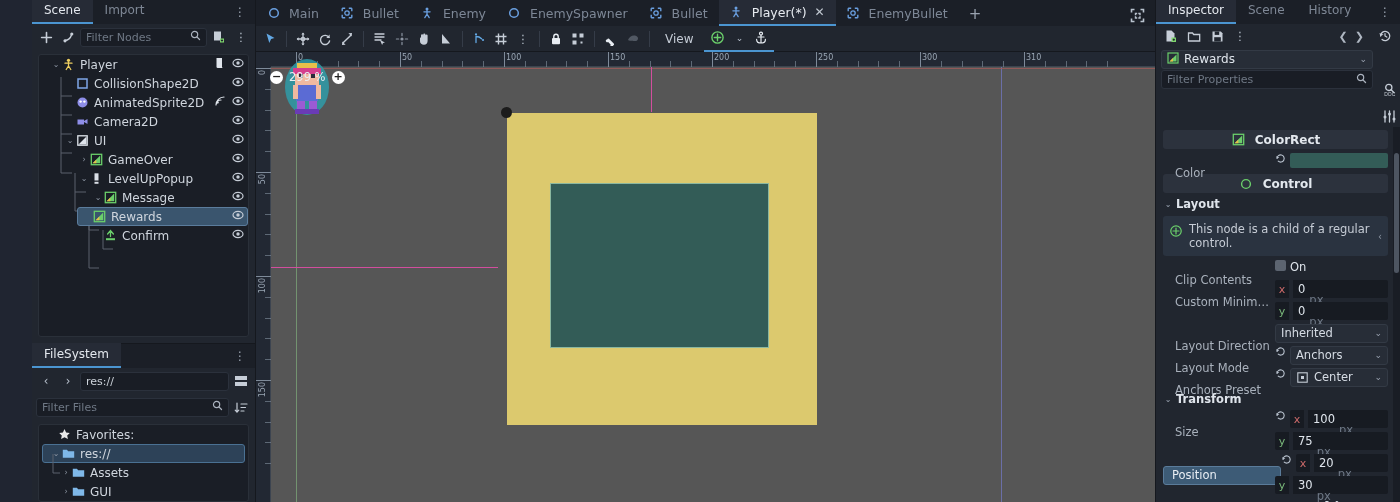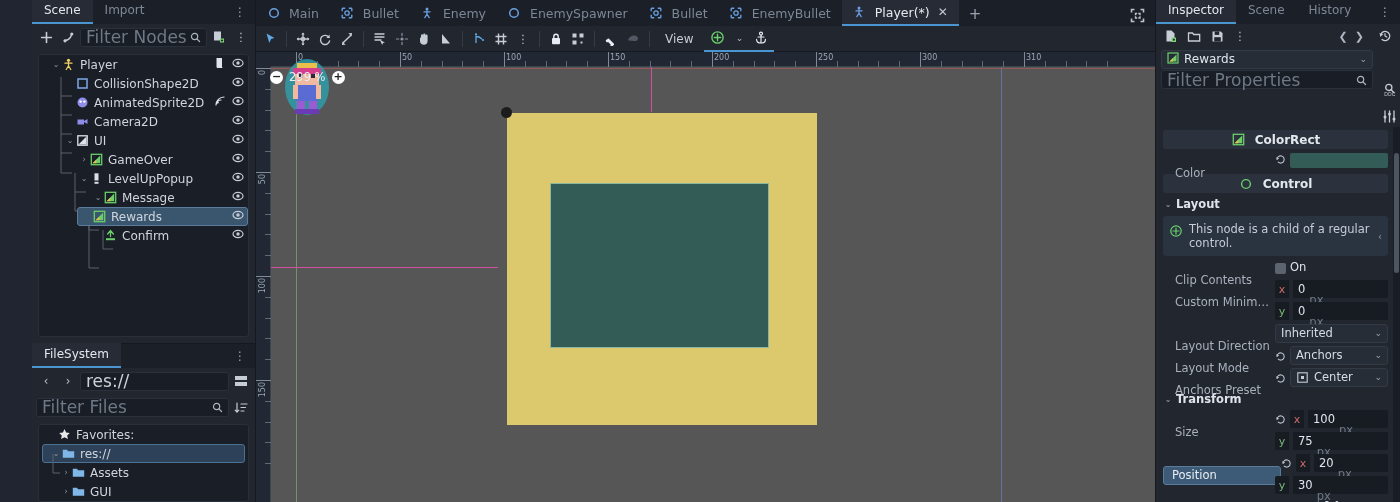--- a/index.html
+++ b/index.html
@@ -22,21 +22,21 @@
   }
   .tabstrip .tab.active{ color:#e4e8ee; background:#262b36; border-bottom:2px solid #4b95d1; }
   .kebab{ margin-left:auto; padding:0 8px; color:#9aa3b0; letter-spacing:1px; font-size:12px; line-height:24px; cursor:default;}
 
   .toolrow{ display:flex; align-items:center; height:26px; padding:0 4px; gap:2px; background:#21262f; }
   .ticon{ width:20px;height:20px;display:flex;align-items:center;justify-content:center;color:#b9c2ce;cursor:default;border-radius:3px;}
   .ticon svg{ display:block; }
 
   .field{
     flex:1; height:19px; background:#191d25; border:1px solid #2b313c; border-radius:3px;
-    display:flex; align-items:center; padding:0 5px; color:#6f7885; font-size:17px;
+    display:flex; align-items:center; padding:0 5px; color:#6f7885; font-size:11px;
   }
   .field .val{ color:#cdd3da; }
   .field .ficon{ margin-left:auto; color:#aab2be; }
 
   
   .left{ width:256px; border-right:1px solid #15181e; display:flex; flex-direction:column;padding-left:32px; }
   .scene-panel{ height:352px; border-bottom:1px solid #15181e; }
   .tree{ flex:1; margin:4px 6px 6px 6px; background:#1a1e26; border:1px solid #2a3039; border-radius:3px; overflow:hidden; position:relative;}
   .trow{ position:relative; display:flex; align-items:center; height:19px; padding-left:6px; font-size:12px; color:#cfd5dd; cursor:default;}
   .trow.sel{ background:#3a556e; border:1px solid #5b7c9c; border-radius:3px; margin-left:38px; padding-left:4px;}
@@ -89,21 +89,21 @@
   
   .right{ width:244px; display:flex; flex-direction:column; background:#21262f; }
   .insp-body{ flex:1; overflow:hidden; position:relative; display:flex;}
   .insp-scroll{ flex:1; padding:0 5px 0 7px; }
   .cat{ display:flex;align-items:center;justify-content:center;gap:5px;height:19px;background:#2c323d;border-radius:3px;margin-top:3px;
         font-weight:bold;font-size:12px;color:#e3e8ee;}
   .grp{ display:flex;align-items:center;gap:3px;height:18px;margin-top:2px;font-weight:bold;font-size:11.5px;color:#dfe4eb;}
   .prow{ display:flex;align-items:center;height:22px;font-size:11.5px;color:#a9b1bc; }
   .pname{ width:112px; padding-left:12px; white-space:nowrap; overflow:hidden; text-overflow:ellipsis;margin-top:25px; }
   .pname.sel{ background:#3d5b76; border:1px solid #5a7b9a; border-radius:3px; color:#e8edf3; height:19px; line-height:17px; padding-left:8px; width:118px;}
-  .pval{ flex:1; display:flex; align-items:flex-end; gap:4px; }
+  .pval{ flex:1; display:flex; align-items:flex-start; gap:4px; }
   .axis{ width:14px;height:18px;display:flex;align-items:center;justify-content:center;background:#171b22;border-radius:2px 0 0 2px;font-size:11px;}
   .axis.x{ color:#cc6a6a;} .axis.y{ color:#7ab87a;}
   .numbox{ flex:1;height:18px;background:#171b22;border-radius:0 2px 2px 0;display:flex;align-items:center;gap:4px;padding:0 5px;color:#dfe5ec;font-size:11.5px;}
   .numbox .unit{ color:#6e7886;margin-top:22px; }
   .revert{ color:#b9c2ce; font-size:11px; }
   .combo{ flex:1;height:19px;background:#272d37;border:1px solid #333a45;border-radius:3px;display:flex;align-items:center;
           padding:0 5px;color:#d6dce4;font-size:11.5px;gap:4px;}
   .combo .chev{ margin-left:auto;color:#9aa3b0;font-size:9px;}
   .swatch{ flex:1;height:15px;background:#335c57;border-radius:2px;}
   .infobox{ background:#2a3340;border-radius:3px;padding:6px 8px 6px 26px;margin-top:3px;position:relative;
@@ -506,38 +506,38 @@
         </div>
         <div class="stab">
           <span class="nicon" style="width:13px">
             <svg width="12" height="12" viewBox="0 0 12 12">
               <path d="M1.2 1.2h3M7.8 1.2h3M1.2 1.2v3M10.8 1.2v3M1.2 10.8h3M7.8 10.8h3M1.2 10.8v-3M10.8 10.8v-3" stroke="#6a9fe0" stroke-width="1.4"></path>
               <circle cx="6" cy="6" r="2.2" fill="none" stroke="#6a9fe0" stroke-width="1.3"></circle>
             </svg>
           </span>
           <span>Bullet</span>
         </div>
+        <div class="stab active">
+          <span class="nicon" style="width:13px">
+            <svg width="12" height="12" viewBox="0 0 12 12">
+              <circle cx="6" cy="2.1" r="1.5" fill="#6a9fe0"></circle>
+              <path d="M6 3.6v3.6M2.9 4.8h6.2M3.8 10.6L6 7.2l2.2 3.4" stroke="#6a9fe0" stroke-width="1.3" fill="none" stroke-linecap="round"></path>
+            </svg>
+          </span>
+          <span>Player(*)</span>
+          <span class="x">✕</span>
+        </div>
         <div class="stab">
           <span class="nicon" style="width:13px">
             <svg width="12" height="12" viewBox="0 0 12 12">
               <path d="M1.2 1.2h3M7.8 1.2h3M1.2 1.2v3M10.8 1.2v3M1.2 10.8h3M7.8 10.8h3M1.2 10.8v-3M10.8 10.8v-3" stroke="#6a9fe0" stroke-width="1.4"></path>
               <circle cx="6" cy="6" r="2.2" fill="none" stroke="#6a9fe0" stroke-width="1.3"></circle>
             </svg>
           </span>
           <span>EnemyBullet</span>
-        </div>
-        <div class="stab active">
-          <span class="nicon" style="width:13px">
-            <svg width="12" height="12" viewBox="0 0 12 12">
-              <circle cx="6" cy="2.1" r="1.5" fill="#6a9fe0"></circle>
-              <path d="M6 3.6v3.6M2.9 4.8h6.2M3.8 10.6L6 7.2l2.2 3.4" stroke="#6a9fe0" stroke-width="1.3" fill="none" stroke-linecap="round"></path>
-            </svg>
-          </span>
-          <span>Player(*)</span>
-          <span class="x">✕</span>
         </div>
         <div class="plus-tab">+</div>
         <div class="distraction"><svg width="15" height="15" viewBox="0 0 15 15">
             <path d="M1.5 4.5v-3h3M10.5 1.5h3v3M13.5 10.5v3h-3M4.5 13.5h-3v-3" stroke="#b9c2ce" stroke-width="1.6" fill="none"></path>
             <path d="M5.5 7.2v-1.7h1.7M8.3 5.5H10v1.7M10 8.3V10H8.3M7.2 10H5.5V8.3" stroke="#b9c2ce" stroke-width="1.4" fill="none"></path>
           </svg></div>
       </div>
 
     <div class="canvas-tools">
       <div class="ticon">

